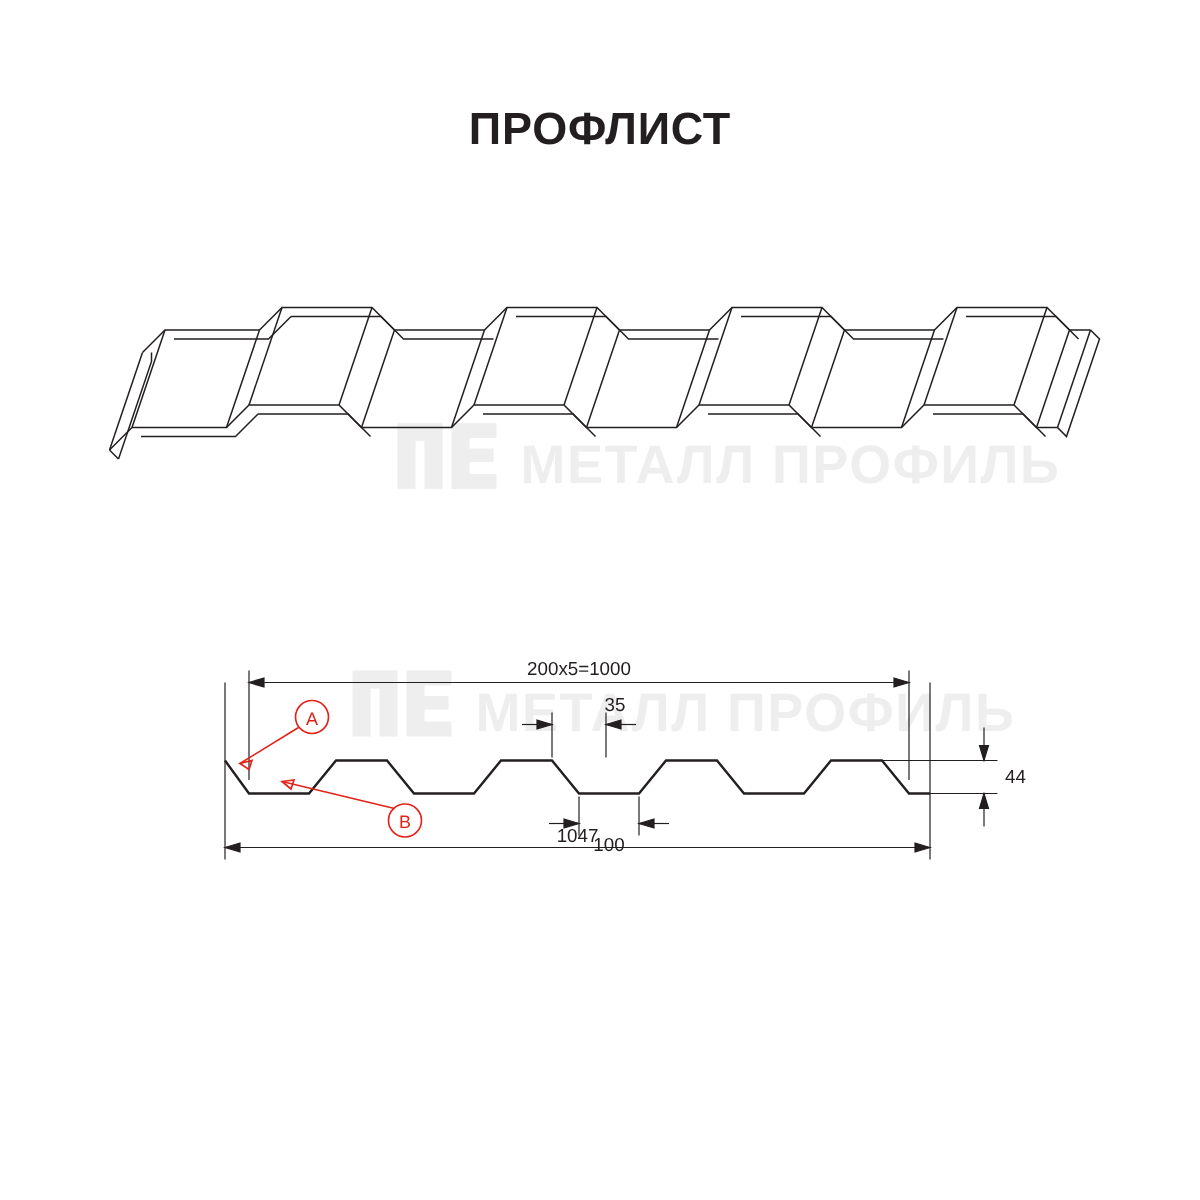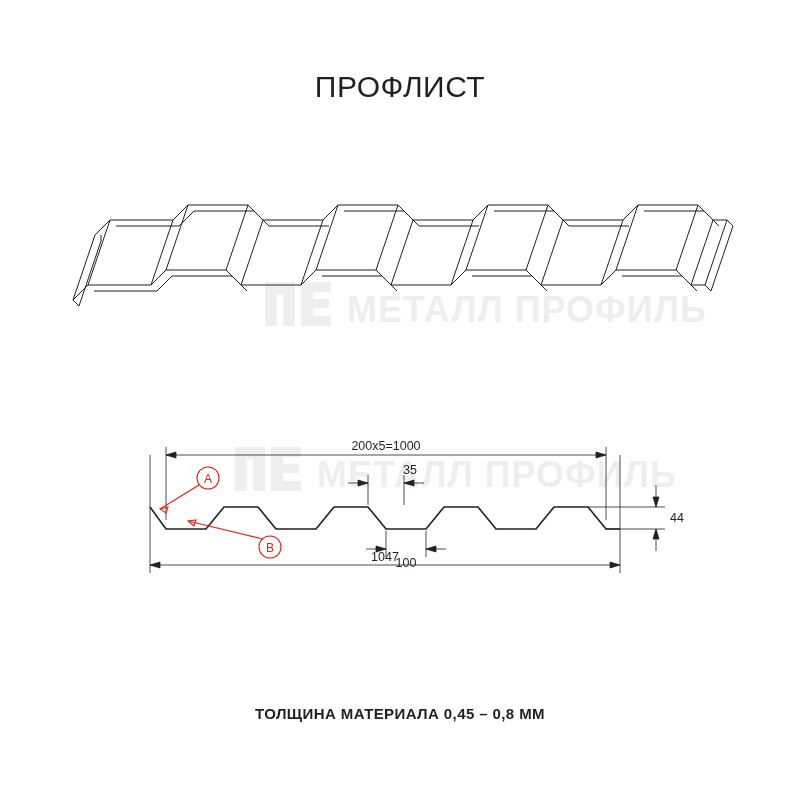--- a/index.html
+++ b/index.html
@@ -20,21 +20,21 @@
     width: 800px;
     height: 800px;
   }
   .title {
     position: absolute;
     top: 70px;
     left: 0;
     width: 800px;
     text-align: center;
     font-size: 30px;
-    font-weight: normal;
+    font-weight: bold;
     letter-spacing: 0.5px;
     color: #231f20;
   }
   .subtitle {
     position: absolute;
     top: 118px;
     left: 0;
     width: 800px;
     text-align: center;
     font-size: 15px;
@@ -236,15 +236,14 @@
       <g>
         <circle class="red" cx="150" cy="122" r="11"></circle>
         <path class="red" d="M143 114 L68 96"></path>
         <path class="red" d="M68 96 L76 95 L74 101 Z" fill="#e2231a"></path>
         <text class="redtext" x="150" y="127" text-anchor="middle">B</text>
       </g>
 
     </svg>
   </div>
 
-  <div class="footnote">ТОЛЩИНА МАТЕРИАЛА 0,45 – 0,8 ММ</div>
 
 </div>
 
 </body></html>

